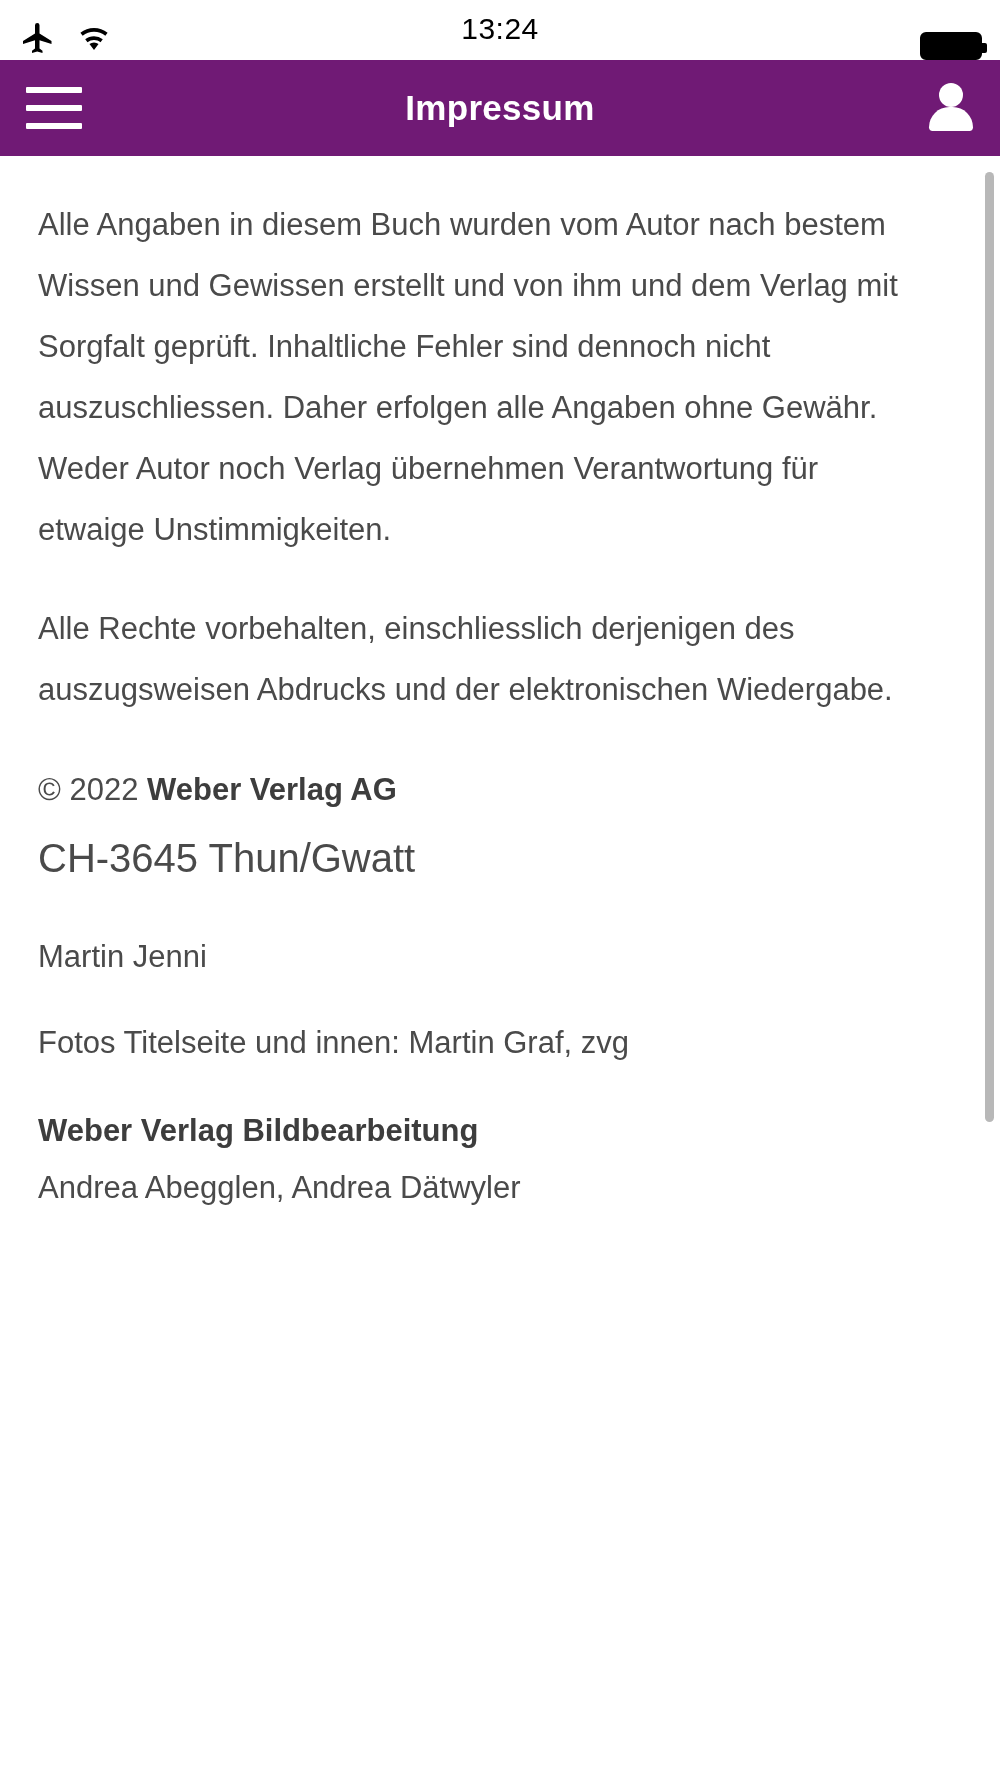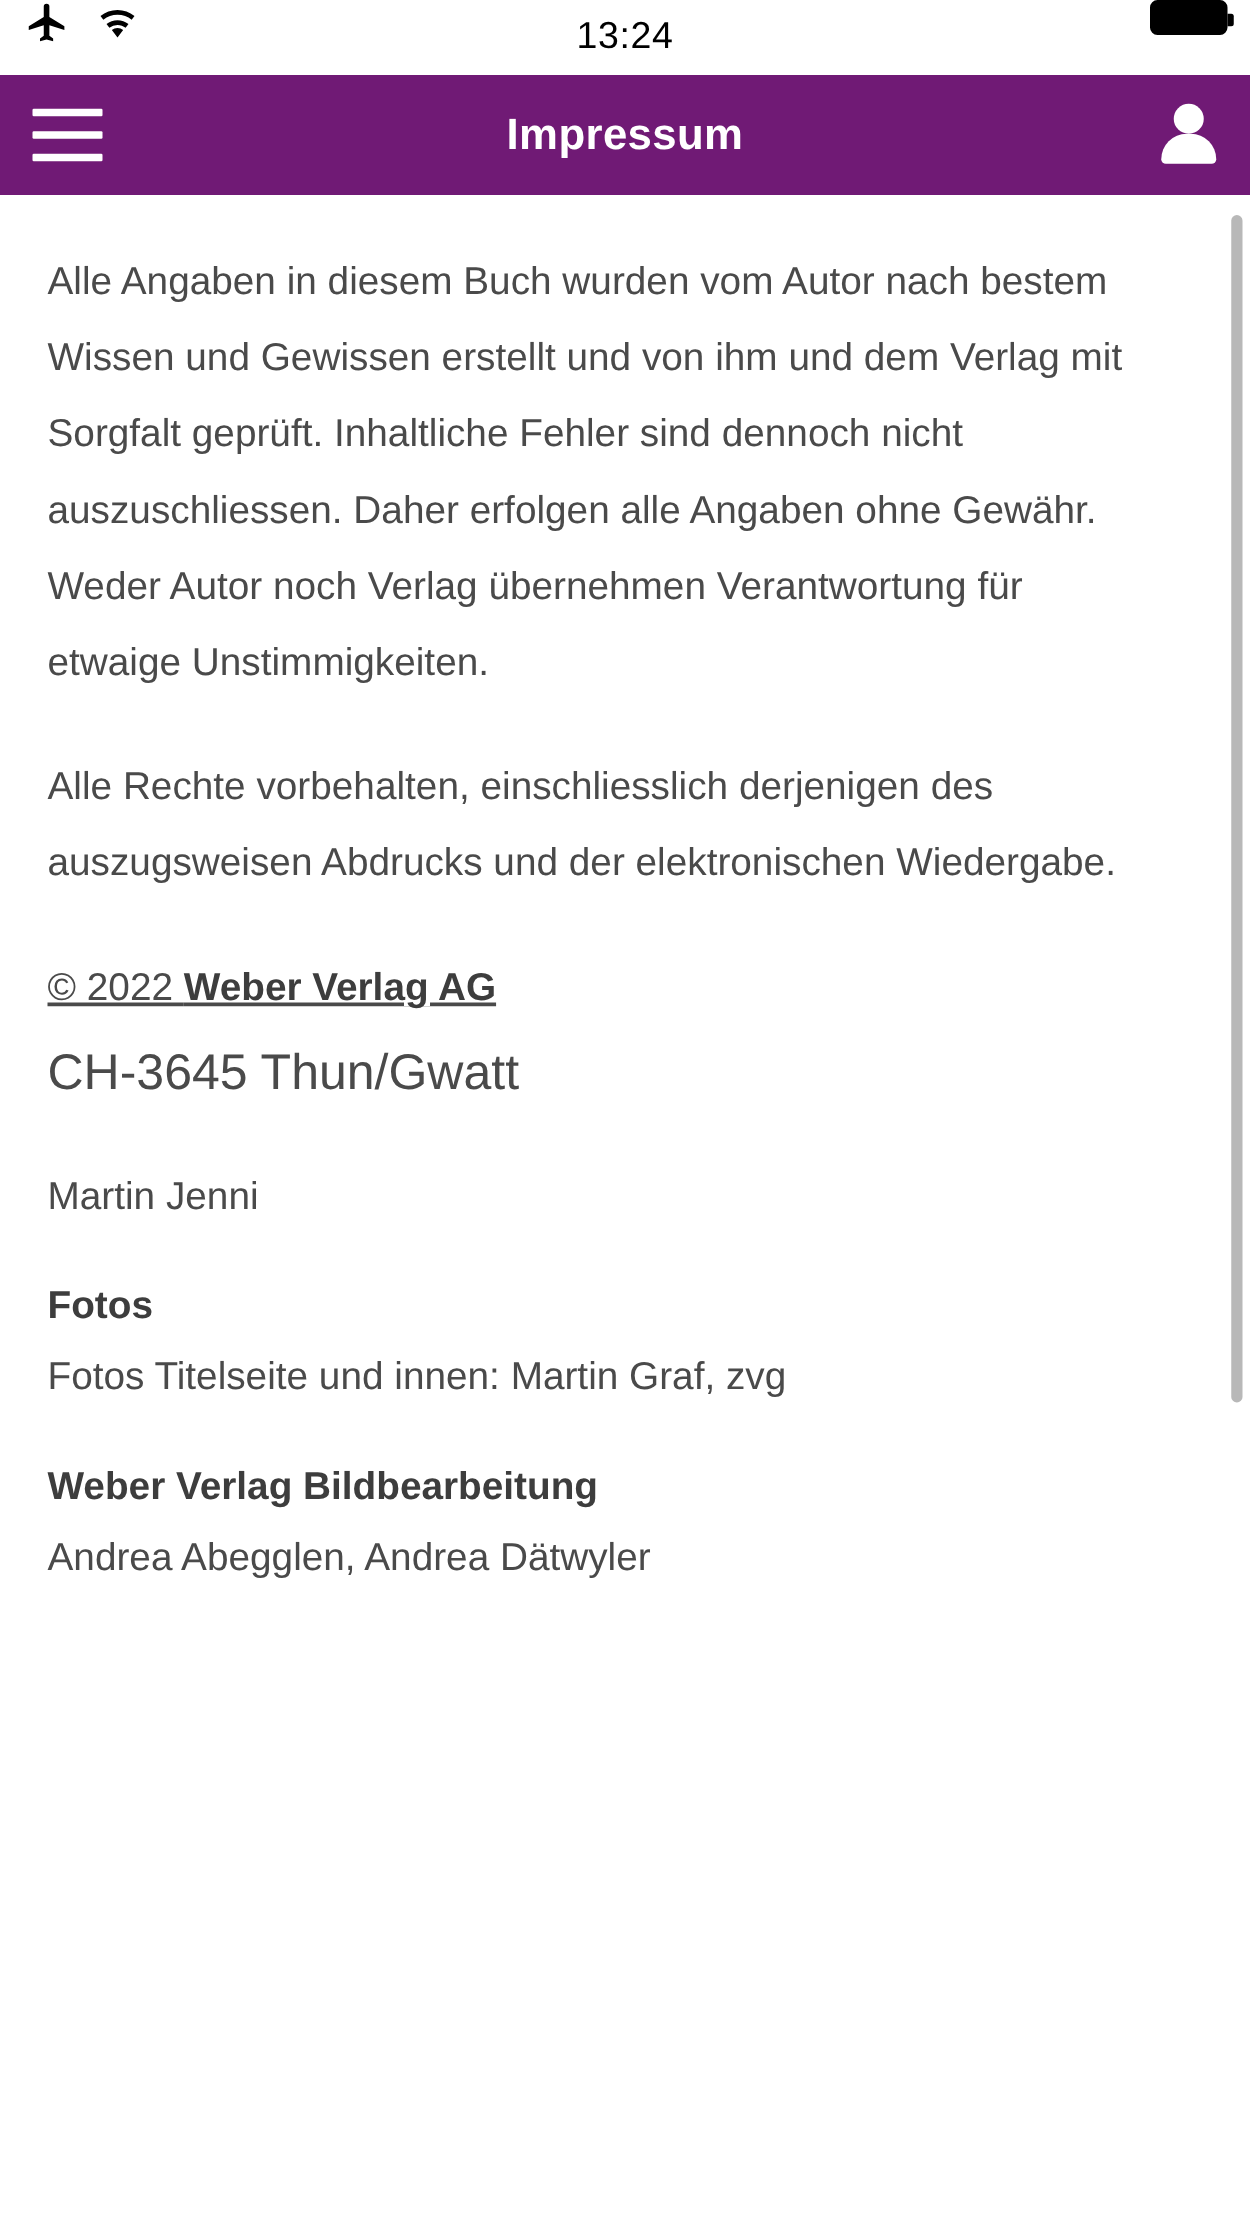--- a/index.html
+++ b/index.html
@@ -13,21 +13,21 @@
     font-family: "Liberation Sans", sans-serif;
     overflow: hidden;
     position: relative;
   }
 
   
   .status-bar {
     height: 60px;
     background: #ffffff;
     display: flex;
-    align-items: flex-start;
+    align-items: flex-end;
     justify-content: space-between;
     padding: 0 18px;
     box-sizing: border-box;
   }
   .status-left {
     display: flex;
     align-items: center;
     gap: 16px;
   }
   .status-time {
@@ -145,21 +145,20 @@
     line-height: 1.97;
     color: #4a4a4a;
     margin: 0 0 38px 0;
     max-width: 880px;
   }
   .copyright {
     font-size: 31px;
     line-height: 1.97;
     color: #4a4a4a;
     margin: 0 0 6px 0;
-    text-decoration: underline;
   }
   .copyright b {
     color: #3d3d3d;
   }
   .address {
     font-size: 40px;
     line-height: 1.6;
     color: #4a4a4a;
     margin: 0 0 44px 0;
   }
@@ -237,21 +236,20 @@
     <p class="para">Alle Angaben in diesem Buch wurden vom Autor nach bestem Wissen und Gewissen erstellt und von ihm und dem Verlag mit Sorgfalt geprüft. Inhaltliche Fehler sind dennoch nicht auszuschliessen. Daher erfolgen alle Angaben ohne Gewähr. Weder Autor noch Verlag übernehmen Verantwortung für etwaige Unstimmigkeiten.</p>
     <p class="para">Alle Rechte vorbehalten, einschliesslich derjenigen des auszugsweisen Abdrucks und der elektronischen Wiedergabe.</p>
 
     <p class="copyright"><span>© 2022 </span><b>Weber Verlag AG</b></p>
     <p class="address">CH-3645 Thun/Gwatt</p>
 
     <div class="credit-block">
       <p class="credit-value">Martin Jenni</p>
     </div>
     <div class="credit-block">
-      <p class="credit-title">Fotos</p>
       <p class="credit-value">Fotos Titelseite und innen: Martin Graf, zvg</p>
     </div>
     <div class="credit-block">
       <p class="credit-title">Weber Verlag Bildbearbeitung</p>
       <p class="credit-value">Andrea Abegglen, Andrea Dätwyler</p>
     </div>
   </div>
 
   <div class="scrollbar-track">
     <div class="scrollbar-thumb"></div>

